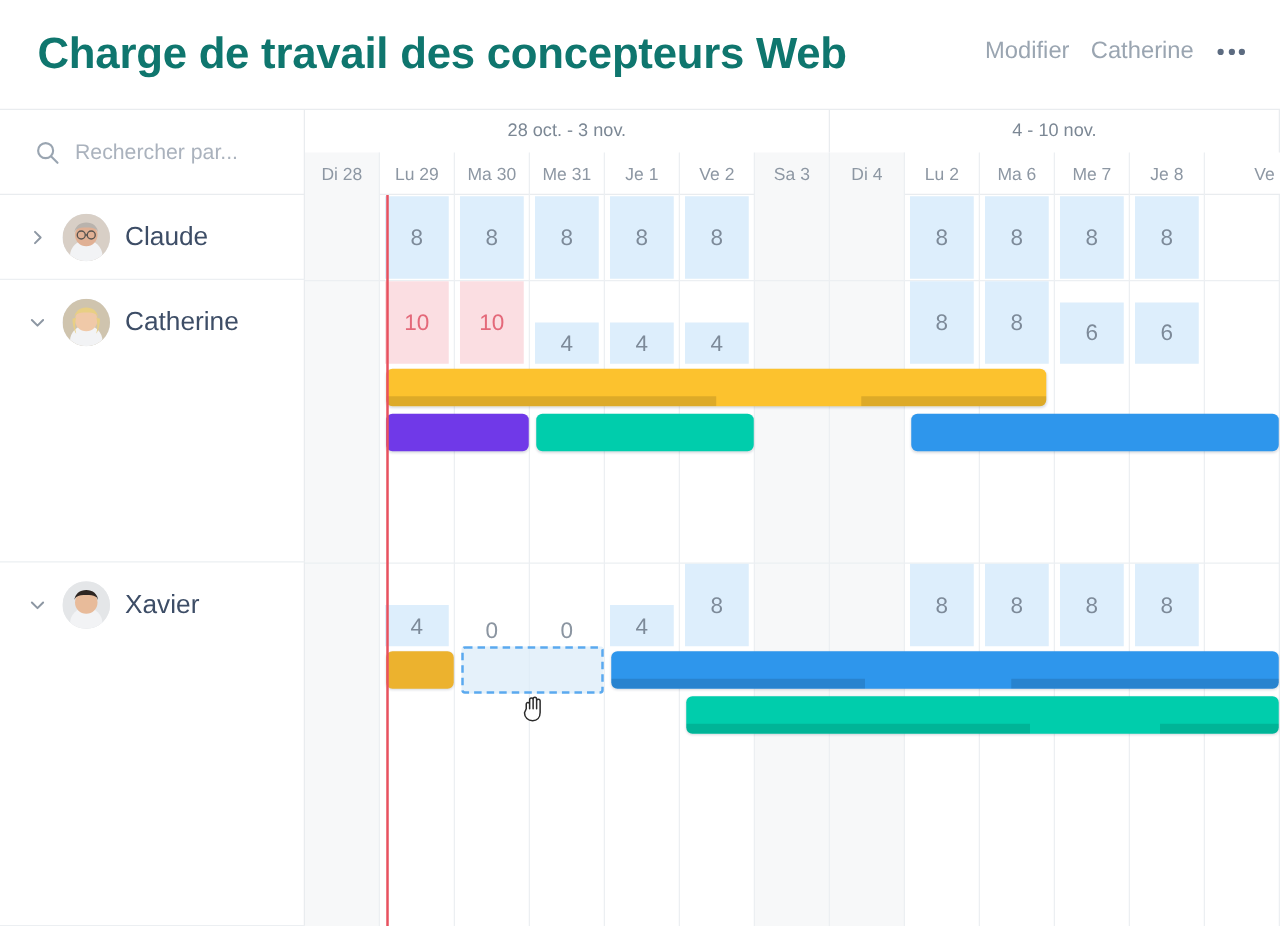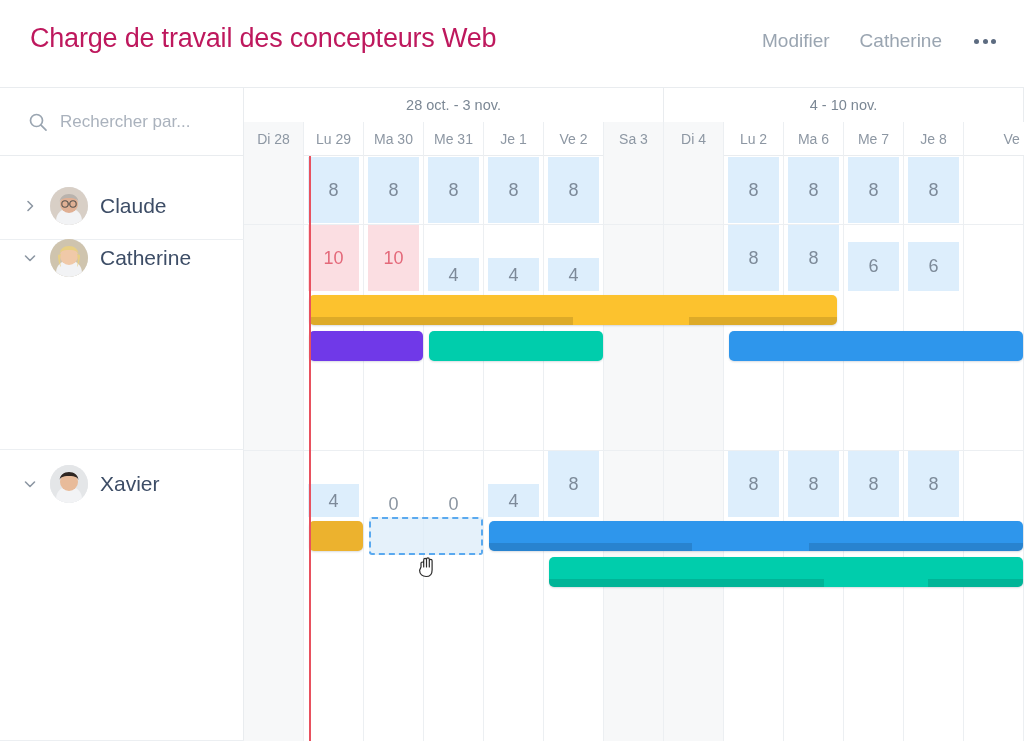--- a/index.html
+++ b/index.html
@@ -24,32 +24,32 @@
   #topbar {
     position: absolute;
     left: 0; top: 0;
     width: 1024px; height: 88px;
     background: #ffffff;
     border-bottom: 1px solid #e9ecef;
   }
   #page-title {
     position: absolute;
     left: 30px; top: 23px;
-    font-size: 27px;
-    font-weight: 400;
-    color: #be185d;
+    font-size: 35px;
+    font-weight: 700;
+    color: #0f766e;
     letter-spacing: -0.2px;
     white-space: nowrap;
   }
   #topbar-actions {
     position: absolute;
     right: 26px; top: 28px;
     display: flex;
     align-items: center;
-    gap: 30px;
+    gap: 17px;
   }
   .topbar-action {
     font-size: 19px;
     color: #9aa5b1;
     background: none;
     border: none;
     cursor: pointer;
     font-family: inherit;
     white-space: nowrap;
     padding: 2px 0;
@@ -481,21 +481,21 @@
         </div>
       <div id="today-line" style="left: 65px;"></div>
 
       <div id="drop-zone" style="left: 125px; width: 114px; top: 361px; height: 38px;"></div>
       <svg id="grab-cursor" viewBox="0 0 24 26" style="left: 173px; top: 398px;">
         <path d="M4 13V9.4c0-.8.6-1.4 1.3-1.4.8 0 1.4.6 1.4 1.4V13V5.9c0-.8.6-1.5 1.4-1.5.8 0 1.4.7 1.4 1.5V13V5.2c0-.8.6-1.4 1.4-1.4.8 0 1.4.6 1.4 1.4V13V6.8c0-.8.6-1.4 1.4-1.4.8 0 1.4.6 1.4 1.4v9.1c0 4.1-2.4 6.6-6 6.6-3.6 0-6.5-2.3-6.5-6.3z" fill="#ffffff" stroke="#2b2b2b" stroke-width="1.2" stroke-linejoin="round"></path>
       </svg>
     </div>
 
     <div id="names-panel">
-        <div class="name-row" style="top: 16px; height: 68px;">
+        <div class="name-row" style="top: 0px; height: 68px;">
           <div class="name-inner">
             <svg class="chevron" viewBox="0 0 16 16">
               <path d="M6 3.5 L10.5 8 L6 12.5" fill="none" stroke="#8d97a3" stroke-width="1.6" stroke-linecap="round" stroke-linejoin="round"></path>
             </svg>
             <div class="avatar">
               <svg viewBox="0 0 38 38">
                 <rect width="38" height="38" fill="#d8cfc6"></rect>
                 <circle cx="19" cy="34" r="13" fill="#f2f3f5"></circle>
                 <circle cx="19" cy="17" r="9" fill="#e0b094"></circle>
                 <path d="M9.5 16c0-6 4.5-9 9.5-9s9.5 3 9.5 9c0-3.5-3-5-9.5-5s-9.5 1.5-9.5 5z" fill="#b9b3ad"></path>

